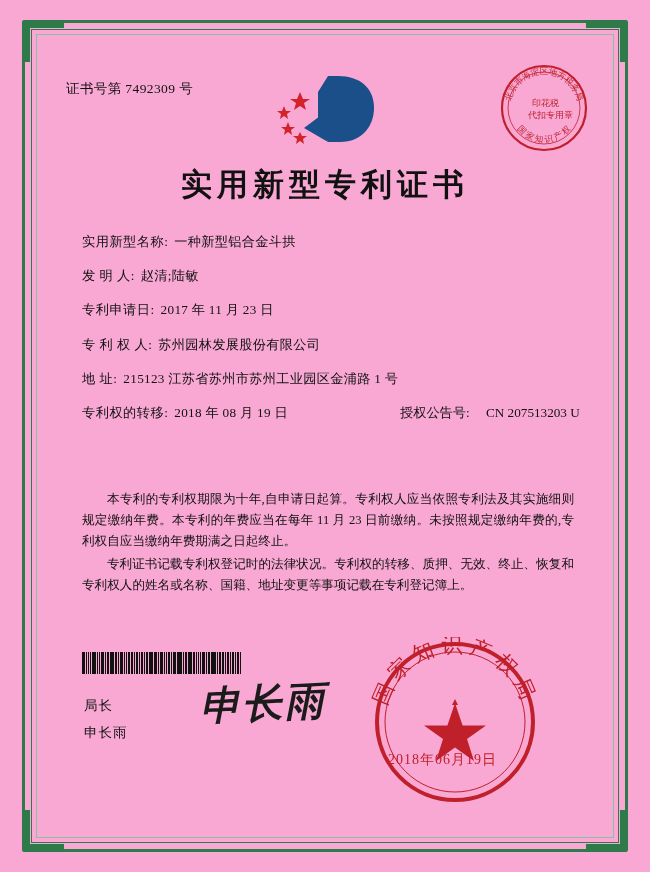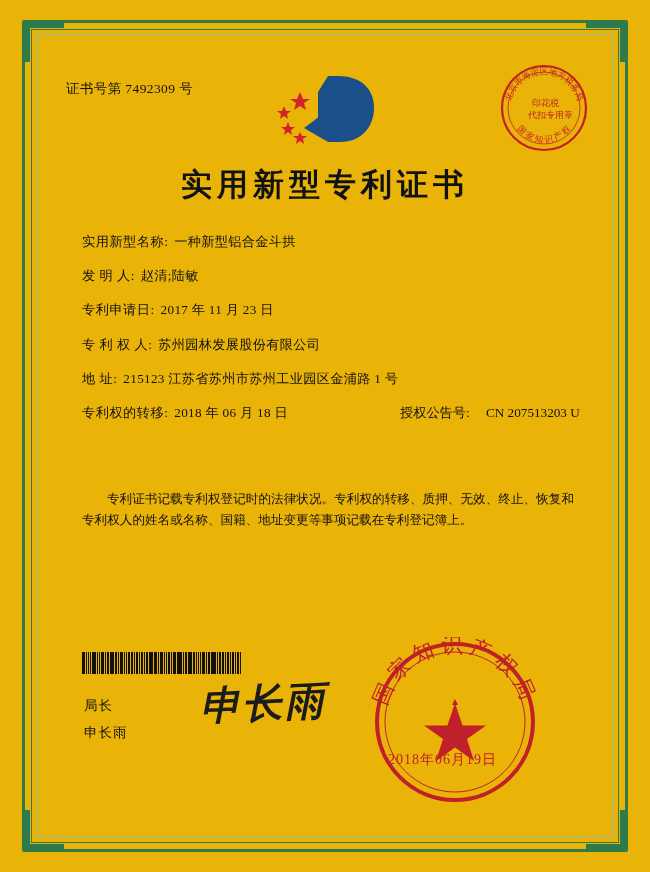--- a/index.html
+++ b/index.html
@@ -13,21 +13,21 @@
     font-family: "Liberation Serif", "DejaVu Serif", serif;
     color: #1a1a1a;
     position: relative;
     overflow: hidden;
   }
 
   
   .page {
     position: absolute;
     inset: 0;
-    background: #eab308;
+    background: #f9a8d4;
   }
   .border-outer {
     position: absolute;
     left: 22px;
     top: 20px;
     right: 22px;
     bottom: 20px;
     border: 3px solid #2f7a4a;
     border-radius: 2px;
   }
@@ -295,27 +295,28 @@
       <div class="field-row">
         <span class="field-label">专 利 权 人:</span>
         <span class="field-value">苏州园林发展股份有限公司</span>
       </div>
       <div class="field-row">
         <span class="field-label">地     址:</span>
         <span class="field-value">215123  江苏省苏州市苏州工业园区金浦路 1 号</span>
       </div>
       <div class="field-row two-col">
         <span class="field-label">专利权的转移:</span>
-        <span class="field-value">2018 年 06 月 18 日</span>
+        <span class="field-value">2018 年 08 月 19 日</span>
         <span class="right-label">授权公告号:</span>
         <span class="right-value">CN 207513203 U</span>
       </div>
     </div>
 
     <div class="paragraphs">
+      <p>本专利的专利权期限为十年,自申请日起算。专利权人应当依照专利法及其实施细则规定缴纳年费。本专利的年费应当在每年 11 月 23 日前缴纳。未按照规定缴纳年费的,专利权自应当缴纳年费期满之日起终止。</p>
       <p>专利证书记载专利权登记时的法律状况。专利权的转移、质押、无效、终止、恢复和专利权人的姓名或名称、国籍、地址变更等事项记载在专利登记簿上。</p>
     </div>
 
     <div class="barcode">
         <i style="width: 3px;"></i>
         <i style="width: 1px;"></i>
         <i style="width: 2px;"></i>
         <i style="width: 1px;"></i>
         <i style="width: 4px;"></i>
         <i style="width: 1px;"></i>

